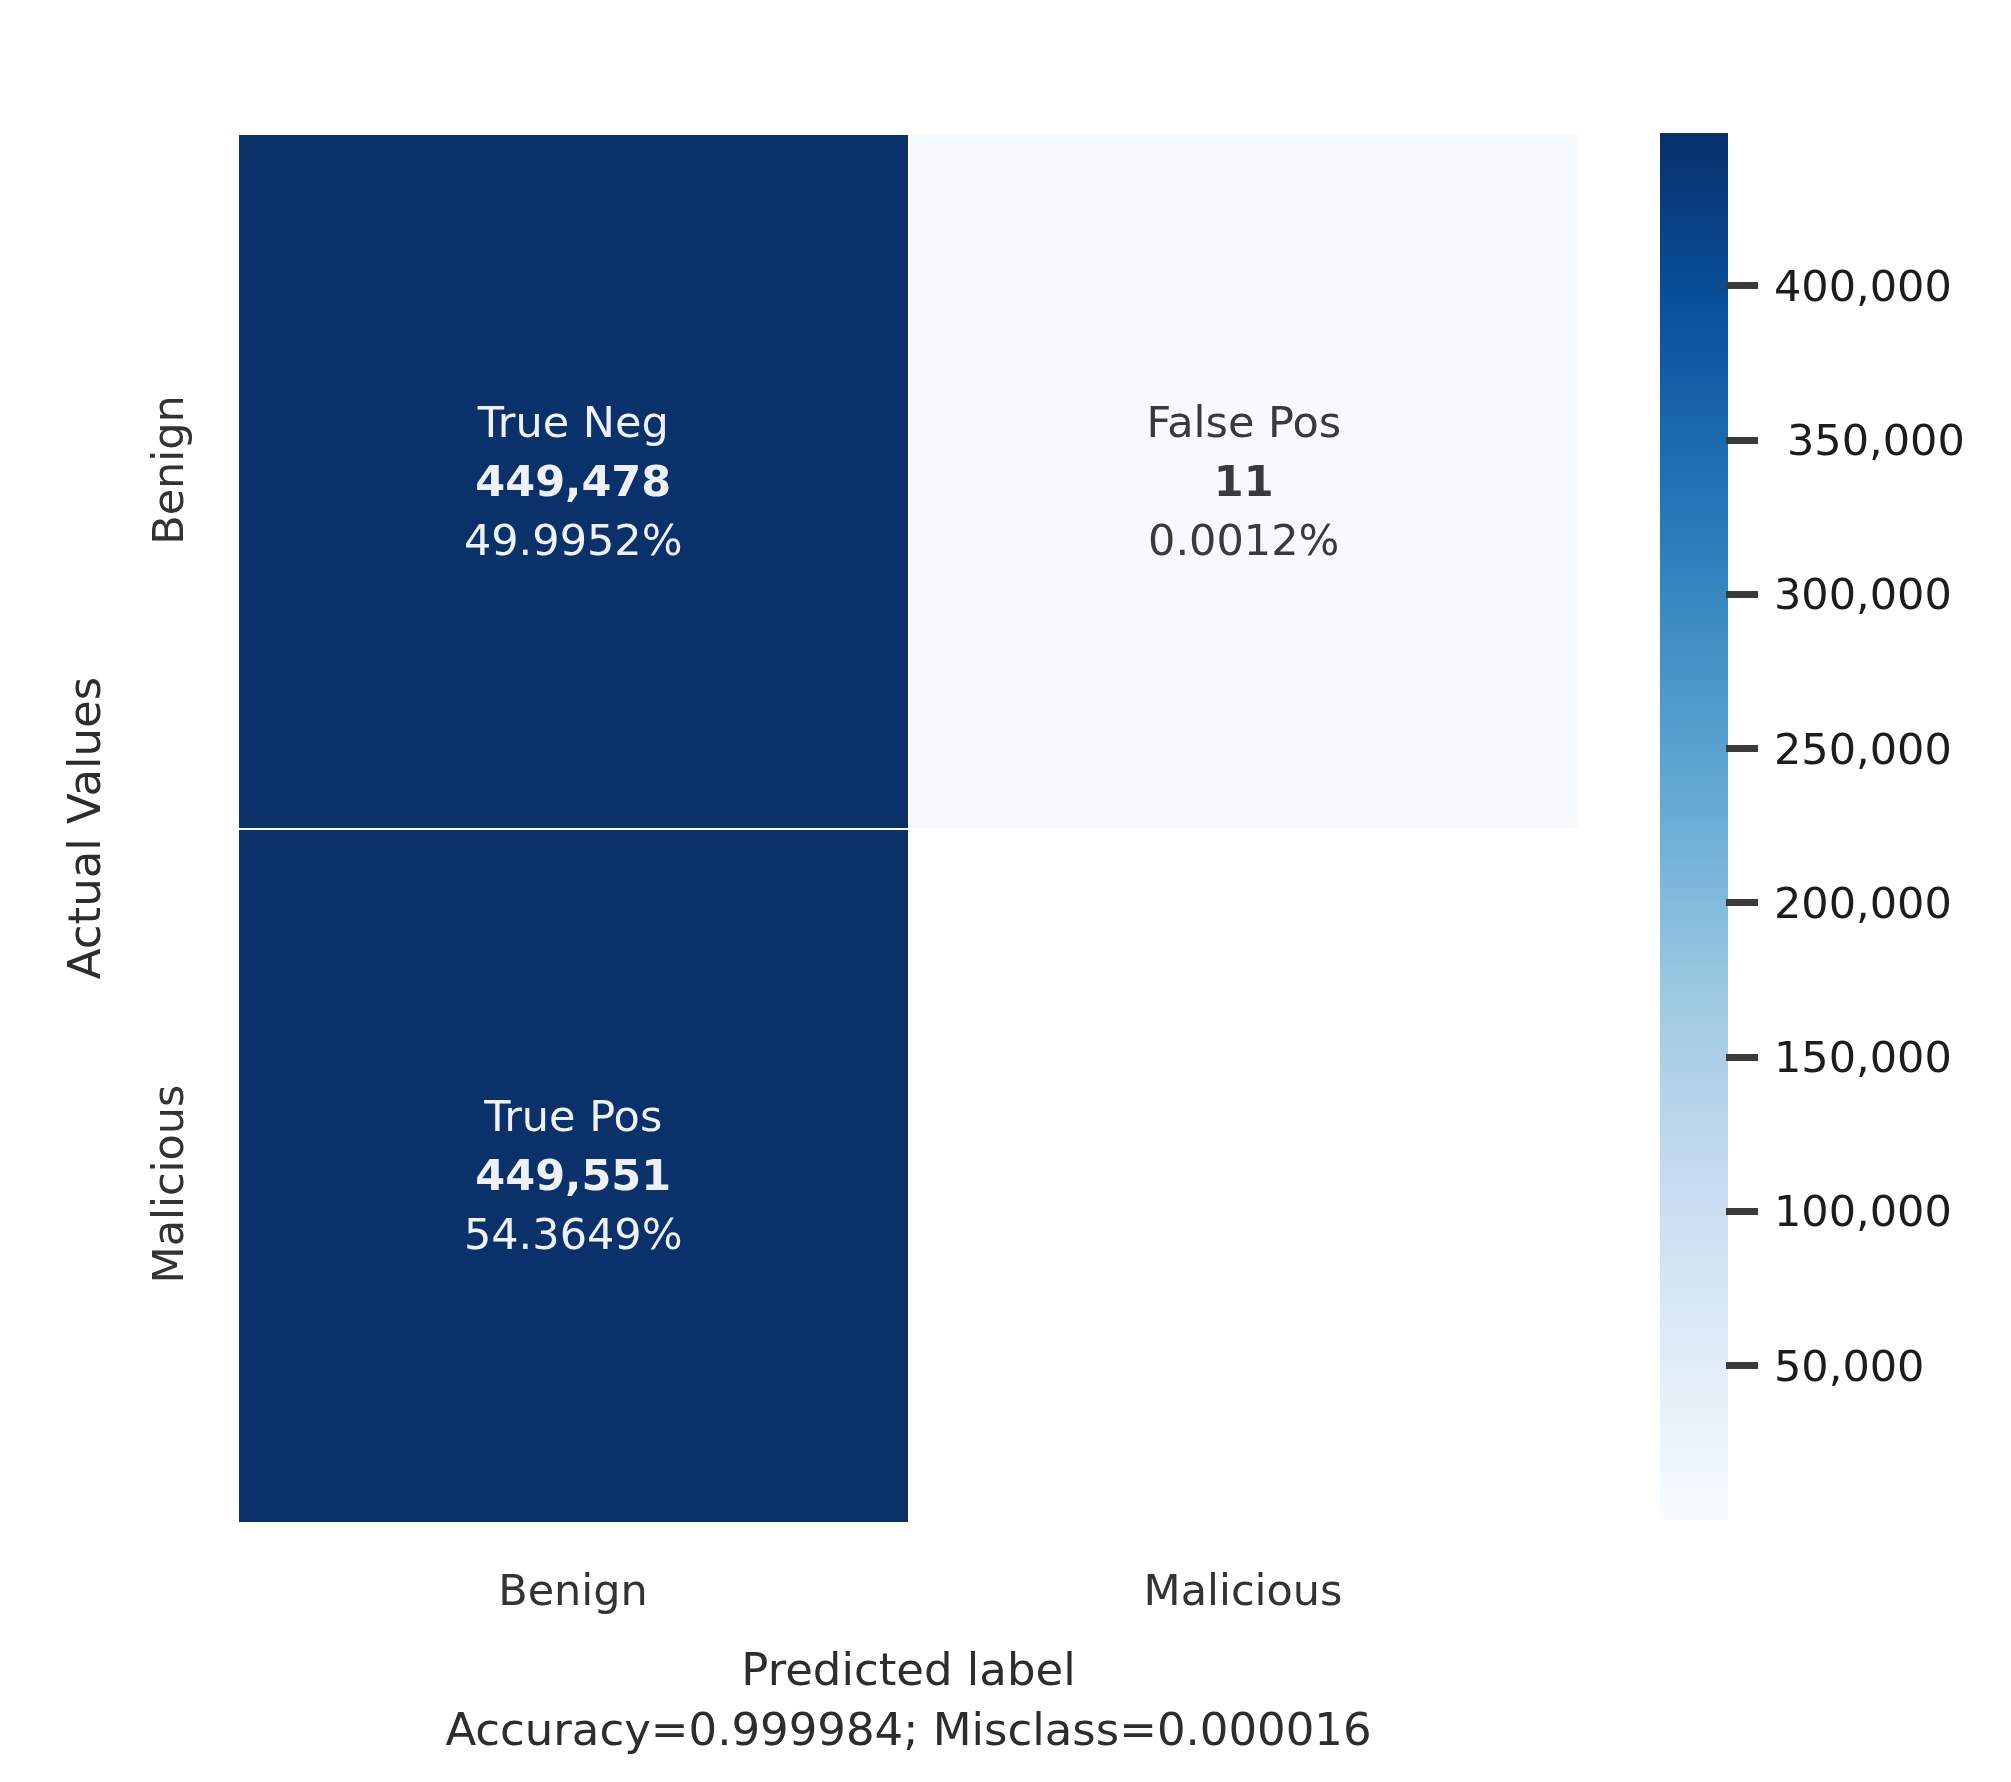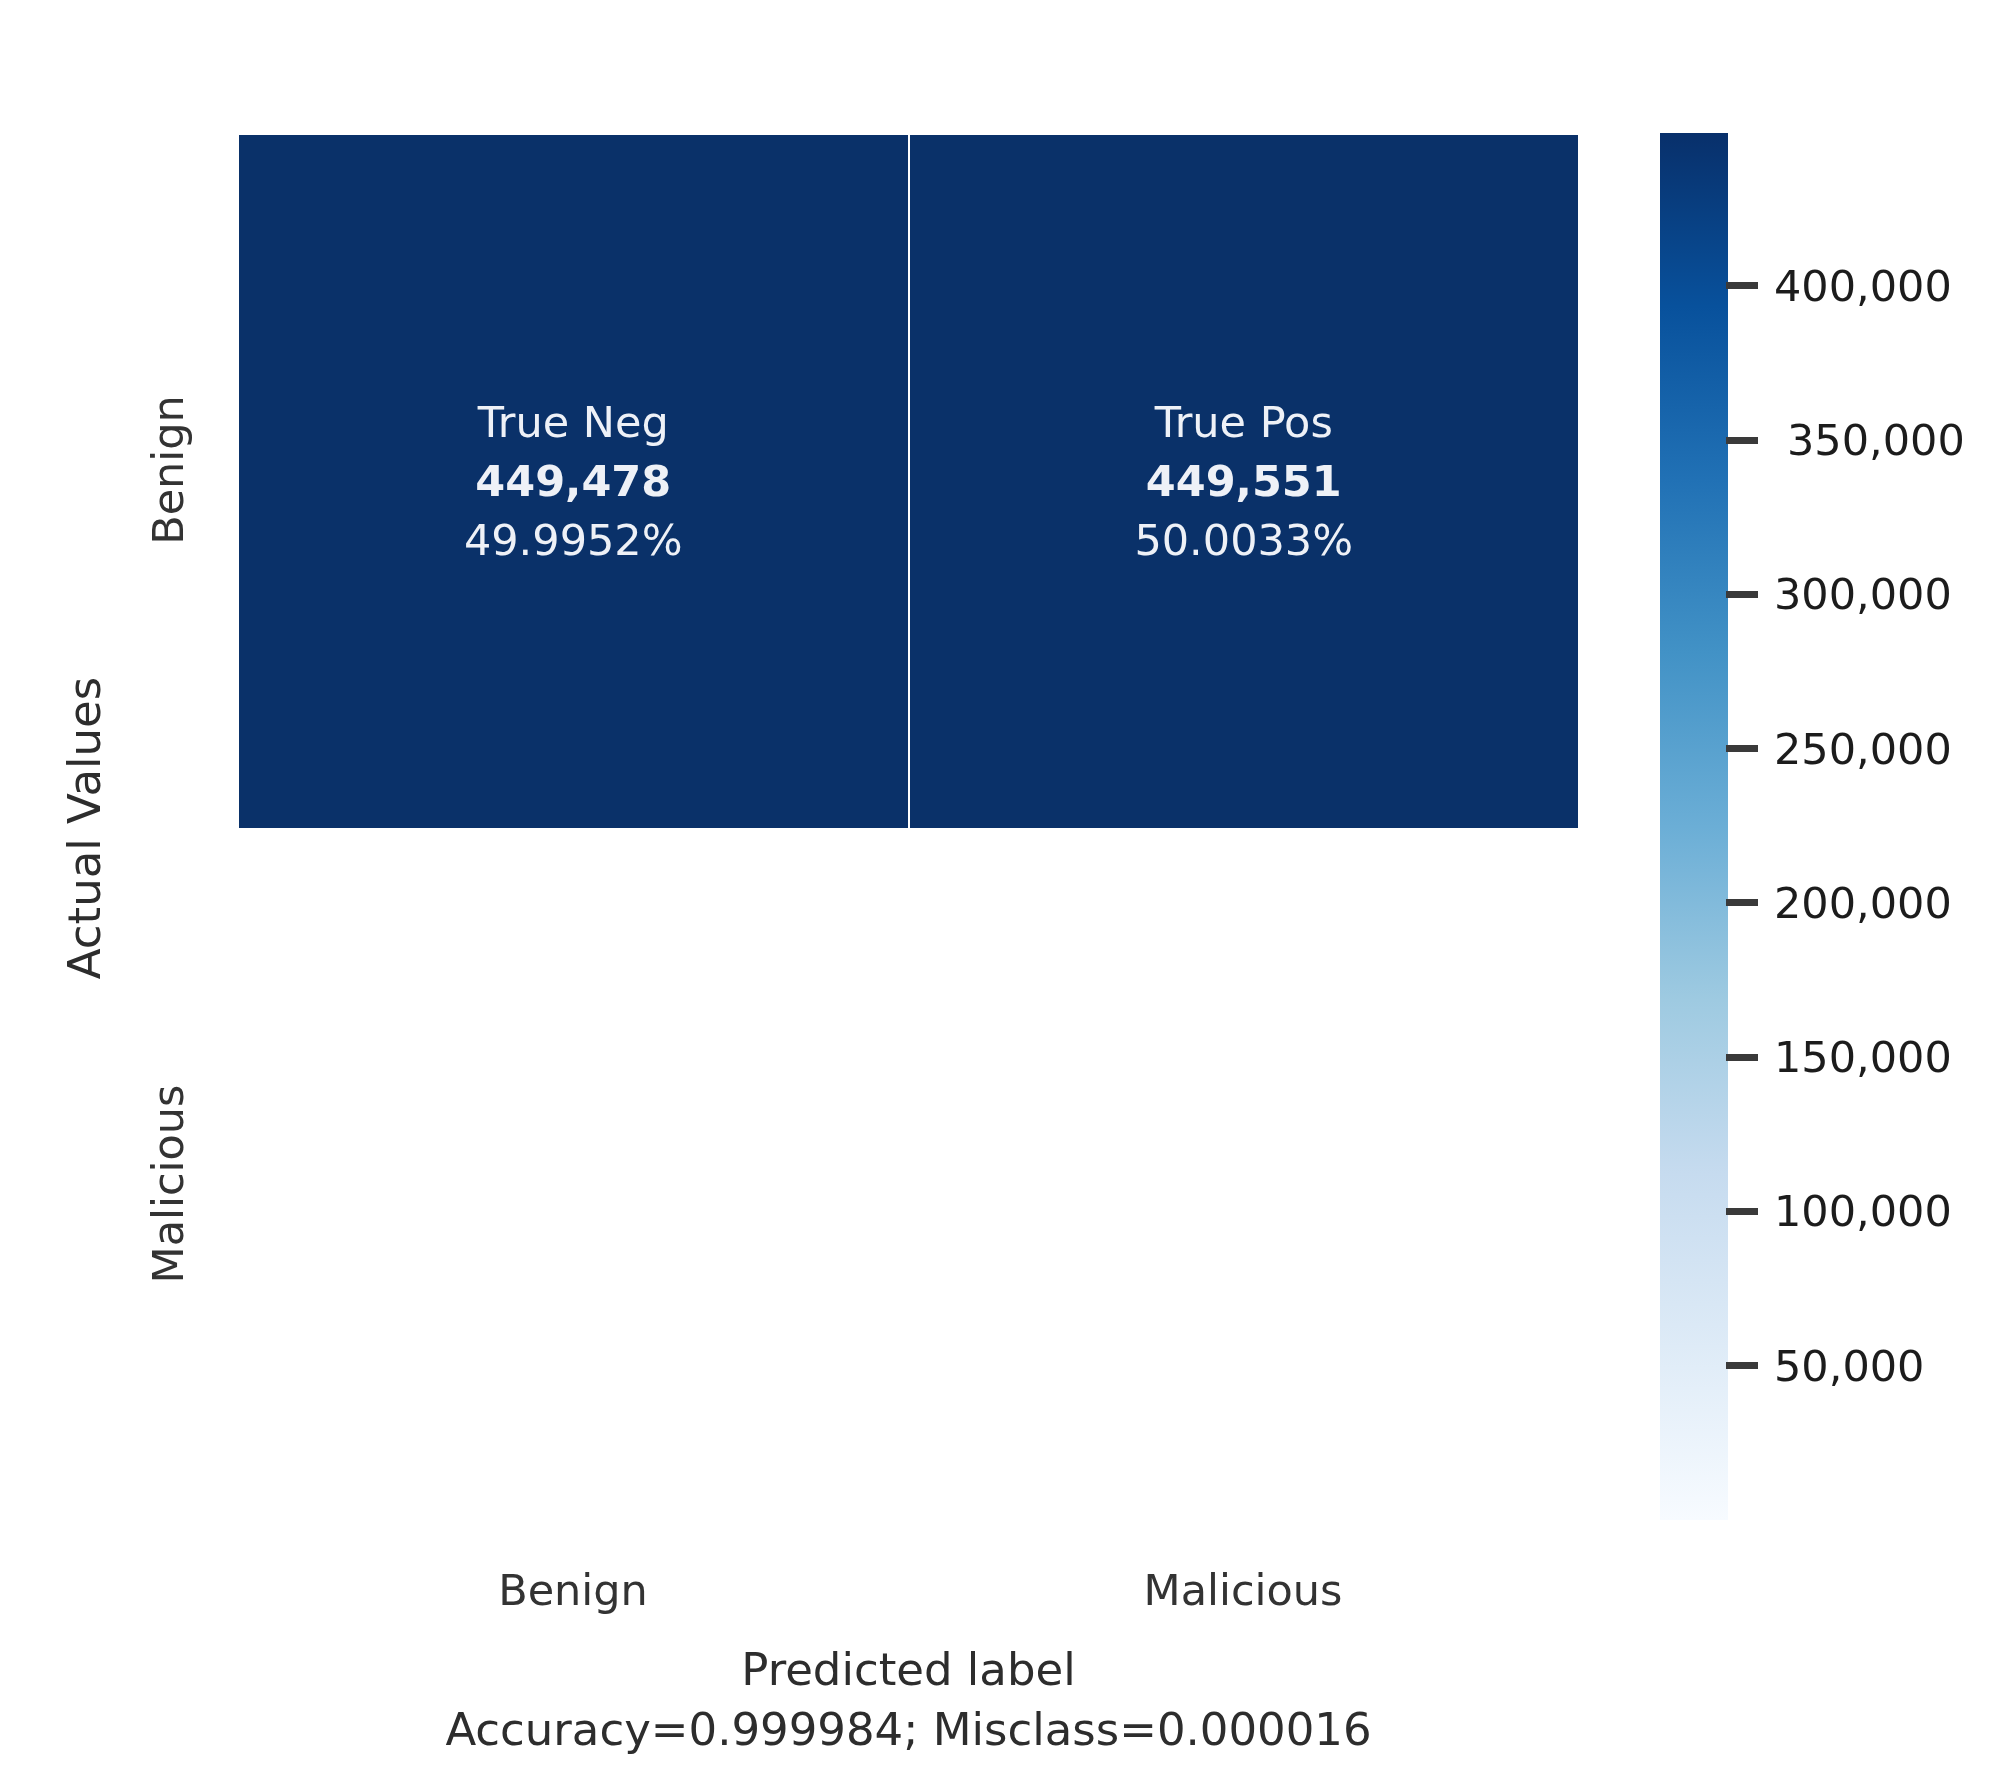--- a/index.html
+++ b/index.html
@@ -118,24 +118,29 @@
   <div class="rot ytick" style="left:168px; top:470px;">Benign</div>
 
   <div class="rot ytick" style="left:168px; top:1184px;">Malicious</div>
 
   <div class="matrix">
     <div class="cell" style="background: rgb(10, 49, 105); color: rgb(238, 241, 247);">
       <div>True Neg</div>
       <div class="count">449,478</div>
       <div>49.9952%</div>
     </div>
+    <div class="cell" style="background: rgb(246, 249, 254); color: rgb(58, 58, 58);">
+      <div>False Pos</div>
+      <div class="count">11</div>
+      <div>0.0012%</div>
+    </div>
     <div class="cell" style="background: rgb(10, 49, 105); color: rgb(238, 241, 247);">
       <div>True Pos</div>
       <div class="count">449,551</div>
-      <div>50.0033%</div>
+      <div>54.3649%</div>
     </div>
   </div>
 
   <div class="xtick" style="left:573px; top:1565px;">Benign</div>
   <div class="xtick" style="left:1243px; top:1565px;">Malicious</div>
 
   <div class="xlabel">Predicted label</div>
   <div class="accuracy">Accuracy=0.999984; Misclass=0.000016</div>
 
   <div class="colorbar"></div>

